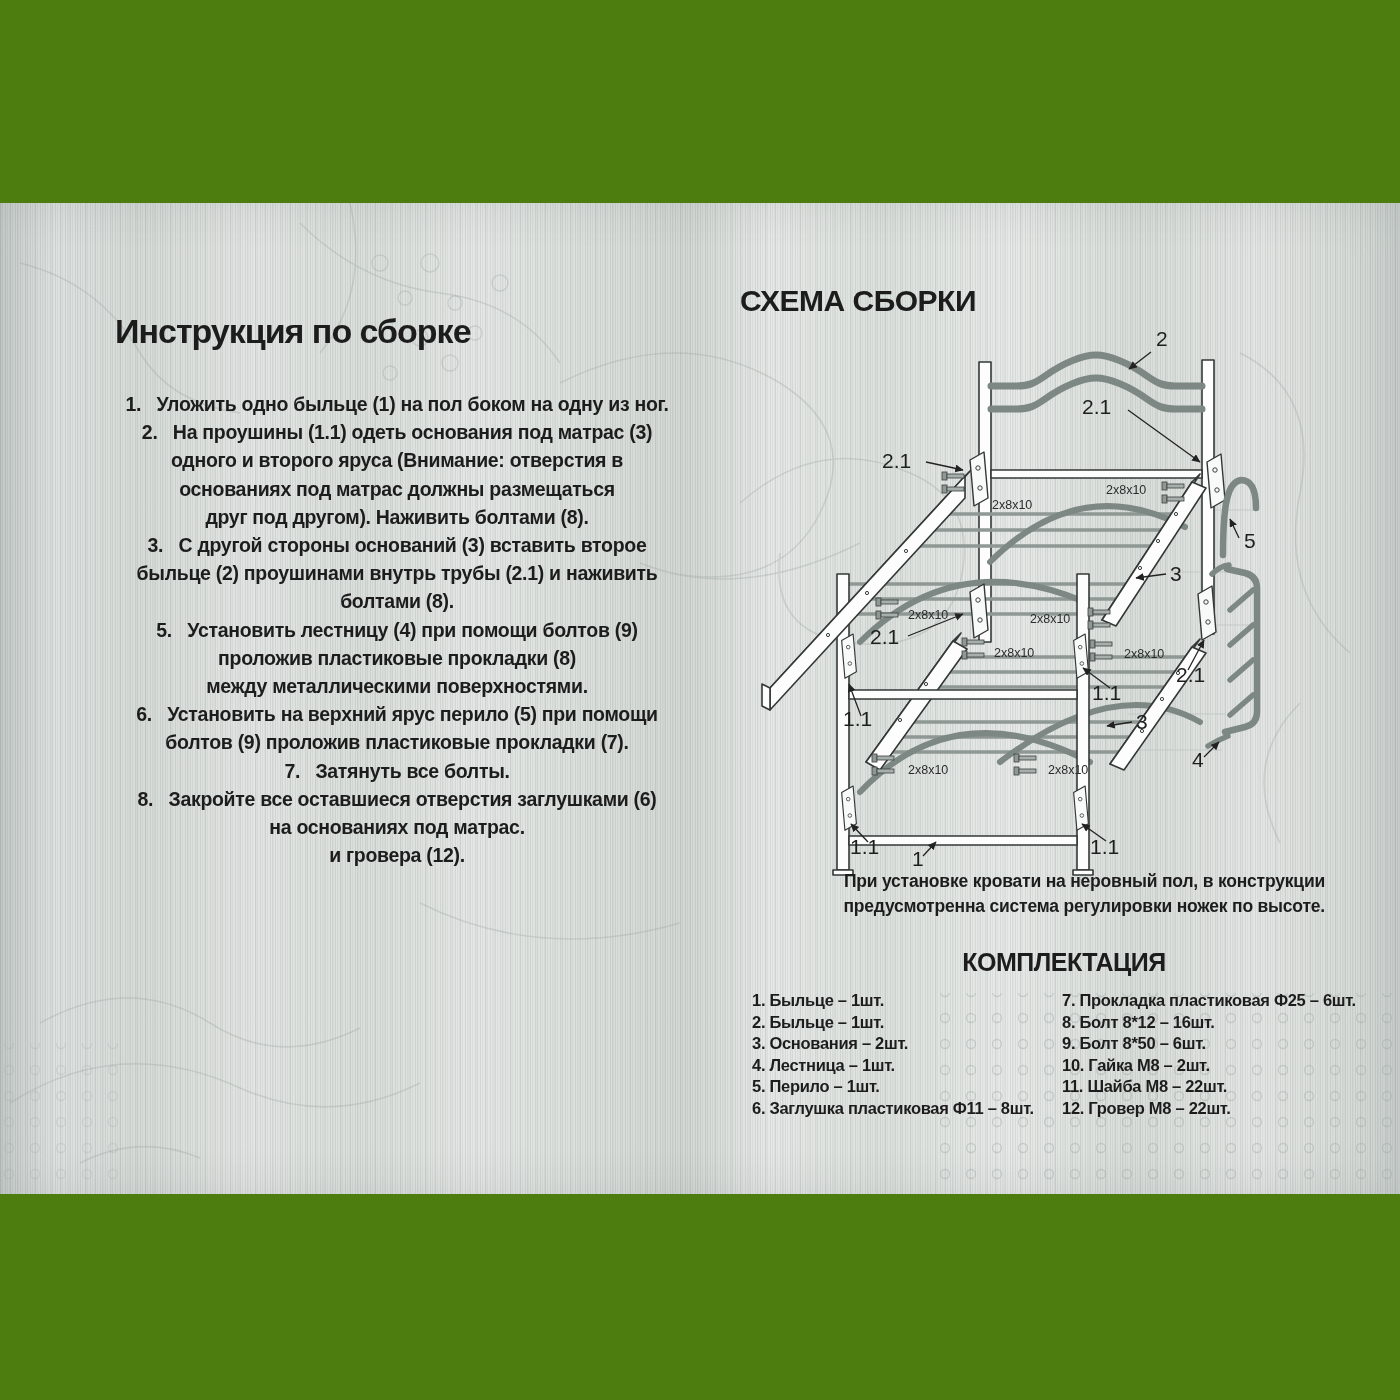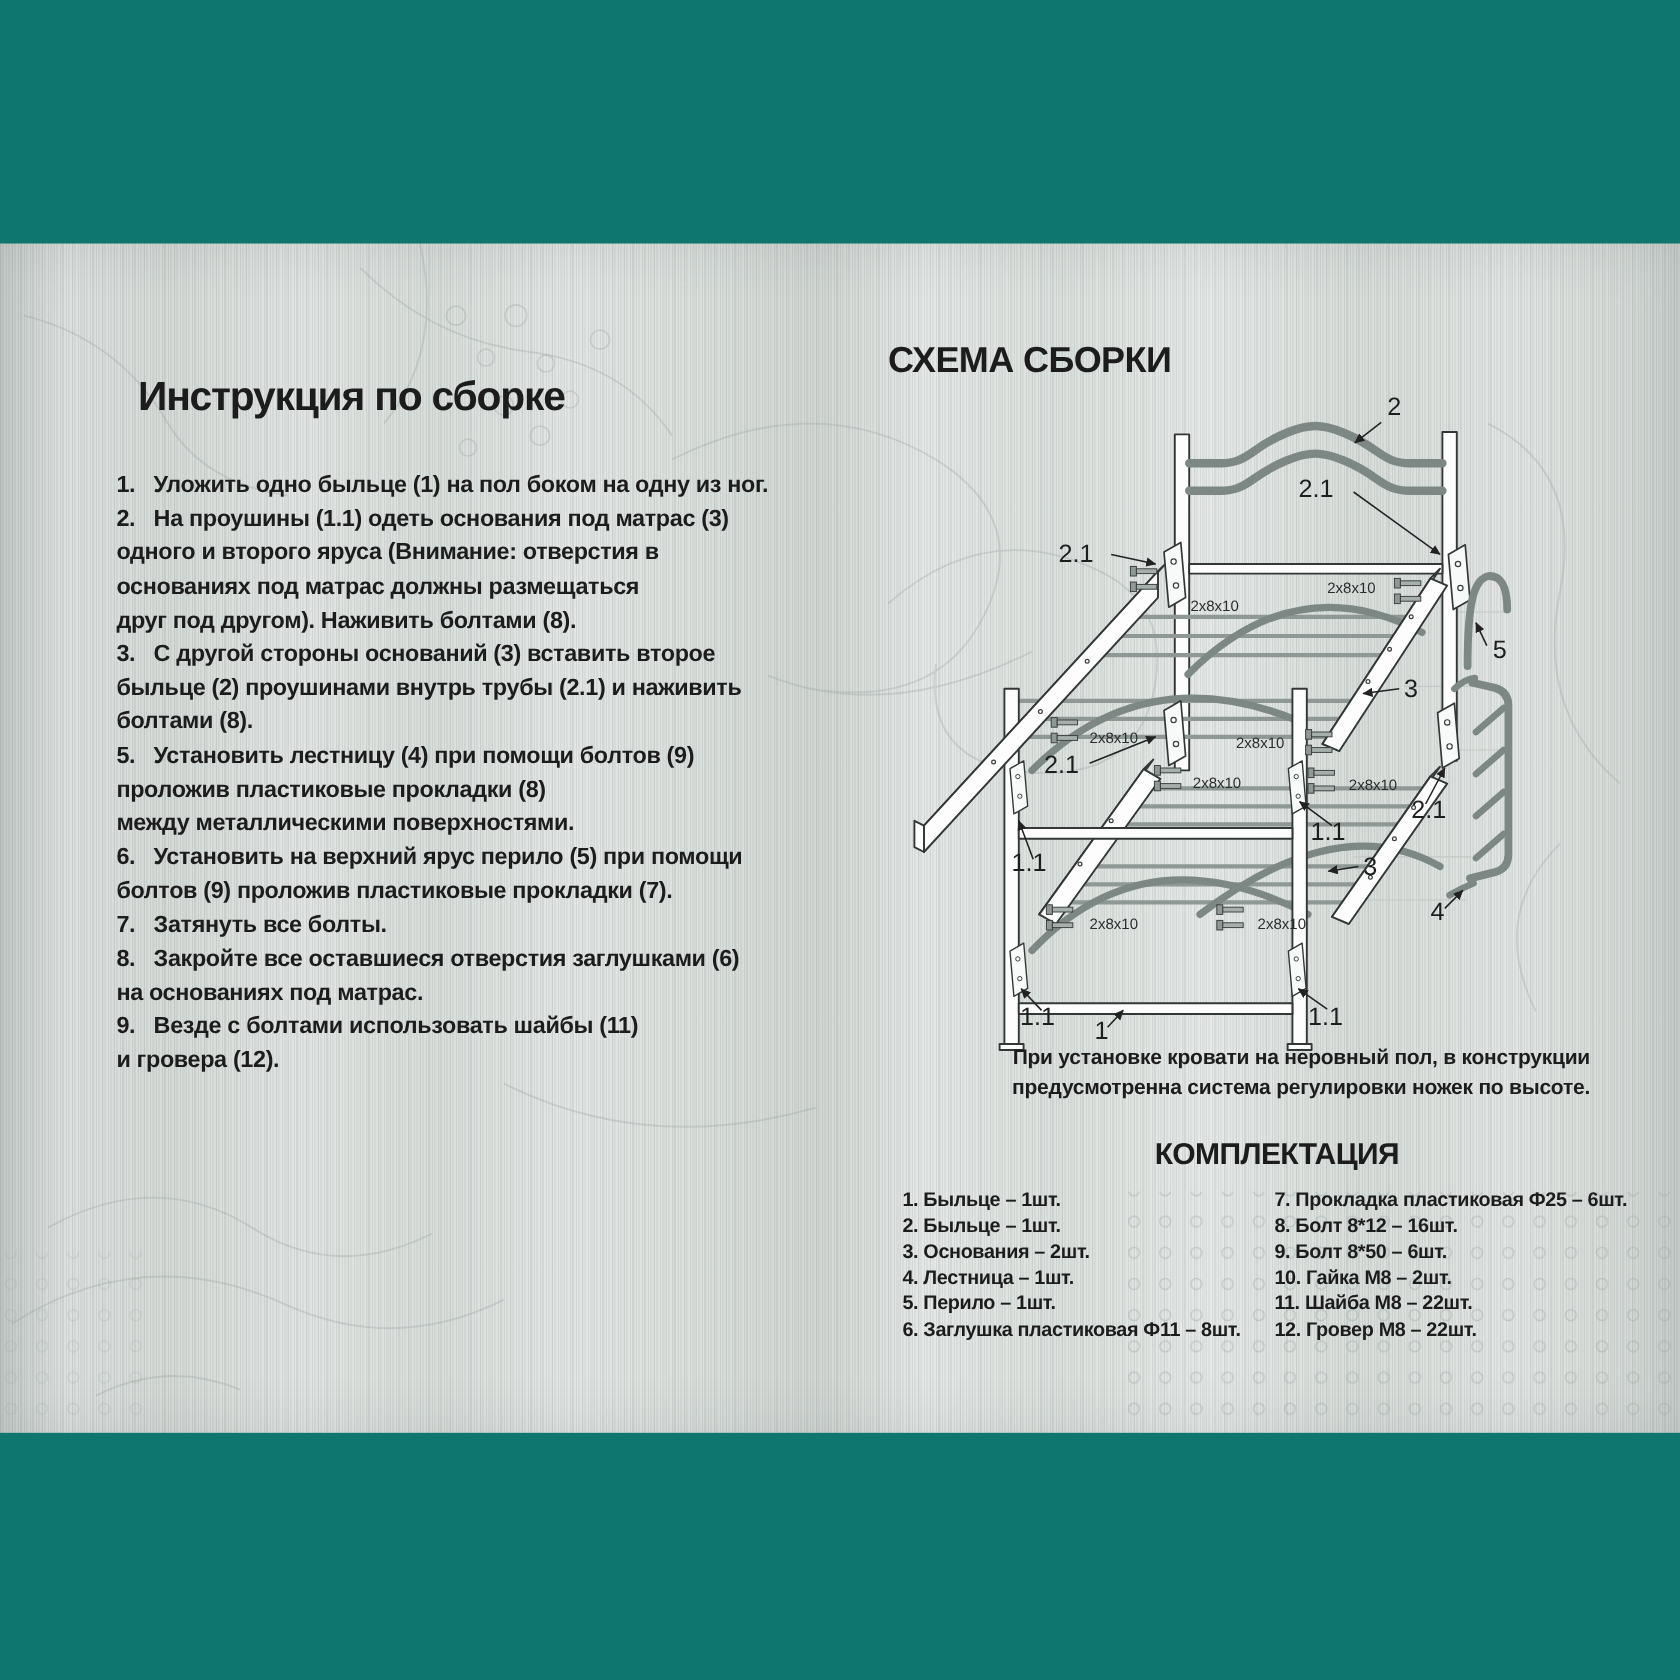--- a/index.html
+++ b/index.html
@@ -1,32 +1,32 @@
 <!DOCTYPE html>
 <html><head>
 <meta charset="utf-8">
 <style>
   html,body{margin:0;padding:0;background:#ffffff;}
-  .page{position:relative;width:1400px;height:1400px;background:#0f766e;overflow:hidden;
+  .page{position:relative;width:1400px;height:1400px;background:#4d7c0f;overflow:hidden;
         font-family:"Liberation Sans",sans-serif;color:#1c1c1c;}
   .band{position:absolute;left:0;top:203px;width:1400px;height:991px;
     background-image:
       repeating-linear-gradient(90deg, rgba(104,114,110,.12) 0px, rgba(104,114,110,.12) 1px,
         rgba(255,255,255,.10) 1px, rgba(255,255,255,.10) 2px,
         rgba(140,150,146,.10) 2px, rgba(140,150,146,.10) 3px,
         rgba(235,238,236,.12) 3px, rgba(235,238,236,.12) 5px),
       repeating-linear-gradient(90deg, rgba(120,132,127,.08) 0 2px, rgba(0,0,0,0) 2px 9px,
         rgba(120,132,127,.06) 9px 11px, rgba(0,0,0,0) 11px 17px),
       linear-gradient(90deg,#c6ccc9 0%,#dbdfdd 4%,#d3d8d5 10%,#e0e3e1 18%,#d7dcd9 26%,
         #e2e5e3 34%,#d8ddda 42%,#cfd4d1 49%,#e4e7e5 55%,#dadfdc 63%,#e5e8e6 72%,
         #d6dbd8 81%,#e1e4e2 90%,#d2d7d4 97%,#c9cfcc 100%);
     box-shadow:inset 0 0 48px rgba(90,100,96,.14);}
   .flora{position:absolute;left:0;top:203px;width:1400px;height:991px;pointer-events:none;}
   .ititle{position:absolute;left:115px;top:312px;font-size:34px;font-weight:800;letter-spacing:-1px;}
-  .ilist{position:absolute;left:97px;top:390px;width:600px;}
+  .ilist{position:absolute;left:97px;top:390px;width:600px;text-align:center;}
   .iline{font-size:19.5px;font-weight:700;line-height:28.2px;letter-spacing:-0.3px;white-space:pre;}
   .stitle{position:absolute;left:740px;top:284px;width:616px;text-align:left;
           font-size:30px;font-weight:800;letter-spacing:-0.5px;}
   .diagram{position:absolute;left:730px;top:322px;width:620px;height:560px;}
   .note{position:absolute;left:725px;top:869px;width:600px;text-align:right;
         font-size:17.5px;font-weight:700;line-height:25px;letter-spacing:-0.2px;}
   .ptitle{position:absolute;left:740px;top:948px;width:600px;text-align:center;
           font-size:25px;font-weight:800;letter-spacing:-0.5px;padding-left:24px;}
   .plist{position:absolute;top:990px;font-size:16.5px;font-weight:700;line-height:21.6px;letter-spacing:-0.3px;}
   .plist-l{left:752px;width:300px;}
@@ -94,21 +94,20 @@
     <div class="iline">быльце (2) проушинами внутрь трубы (2.1) и наживить</div>
     <div class="iline">болтами (8).</div>
     <div class="iline">5.   Установить лестницу (4) при помощи болтов (9)</div>
     <div class="iline">проложив пластиковые прокладки (8)</div>
     <div class="iline">между металлическими поверхностями.</div>
     <div class="iline">6.   Установить на верхний ярус перило (5) при помощи</div>
     <div class="iline">болтов (9) проложив пластиковые прокладки (7).</div>
     <div class="iline">7.   Затянуть все болты.</div>
     <div class="iline">8.   Закройте все оставшиеся отверстия заглушками (6)</div>
     <div class="iline">на основаниях под матрас.</div>
-    <div class="iline">9.   Везде с болтами использовать шайбы (11)</div>
     <div class="iline">и гровера (12).</div>
   </div>
 
   <div class="stitle">СХЕМА СБОРКИ</div>
 
   <svg class="diagram" viewBox="0 0 620 560">
     <defs>
       <marker id="arr" markerWidth="8" markerHeight="8" refX="6" refY="3" orient="auto">
         <path d="M0,0 L6.5,3 L0,6 z" fill="#222"></path>
       </marker>

